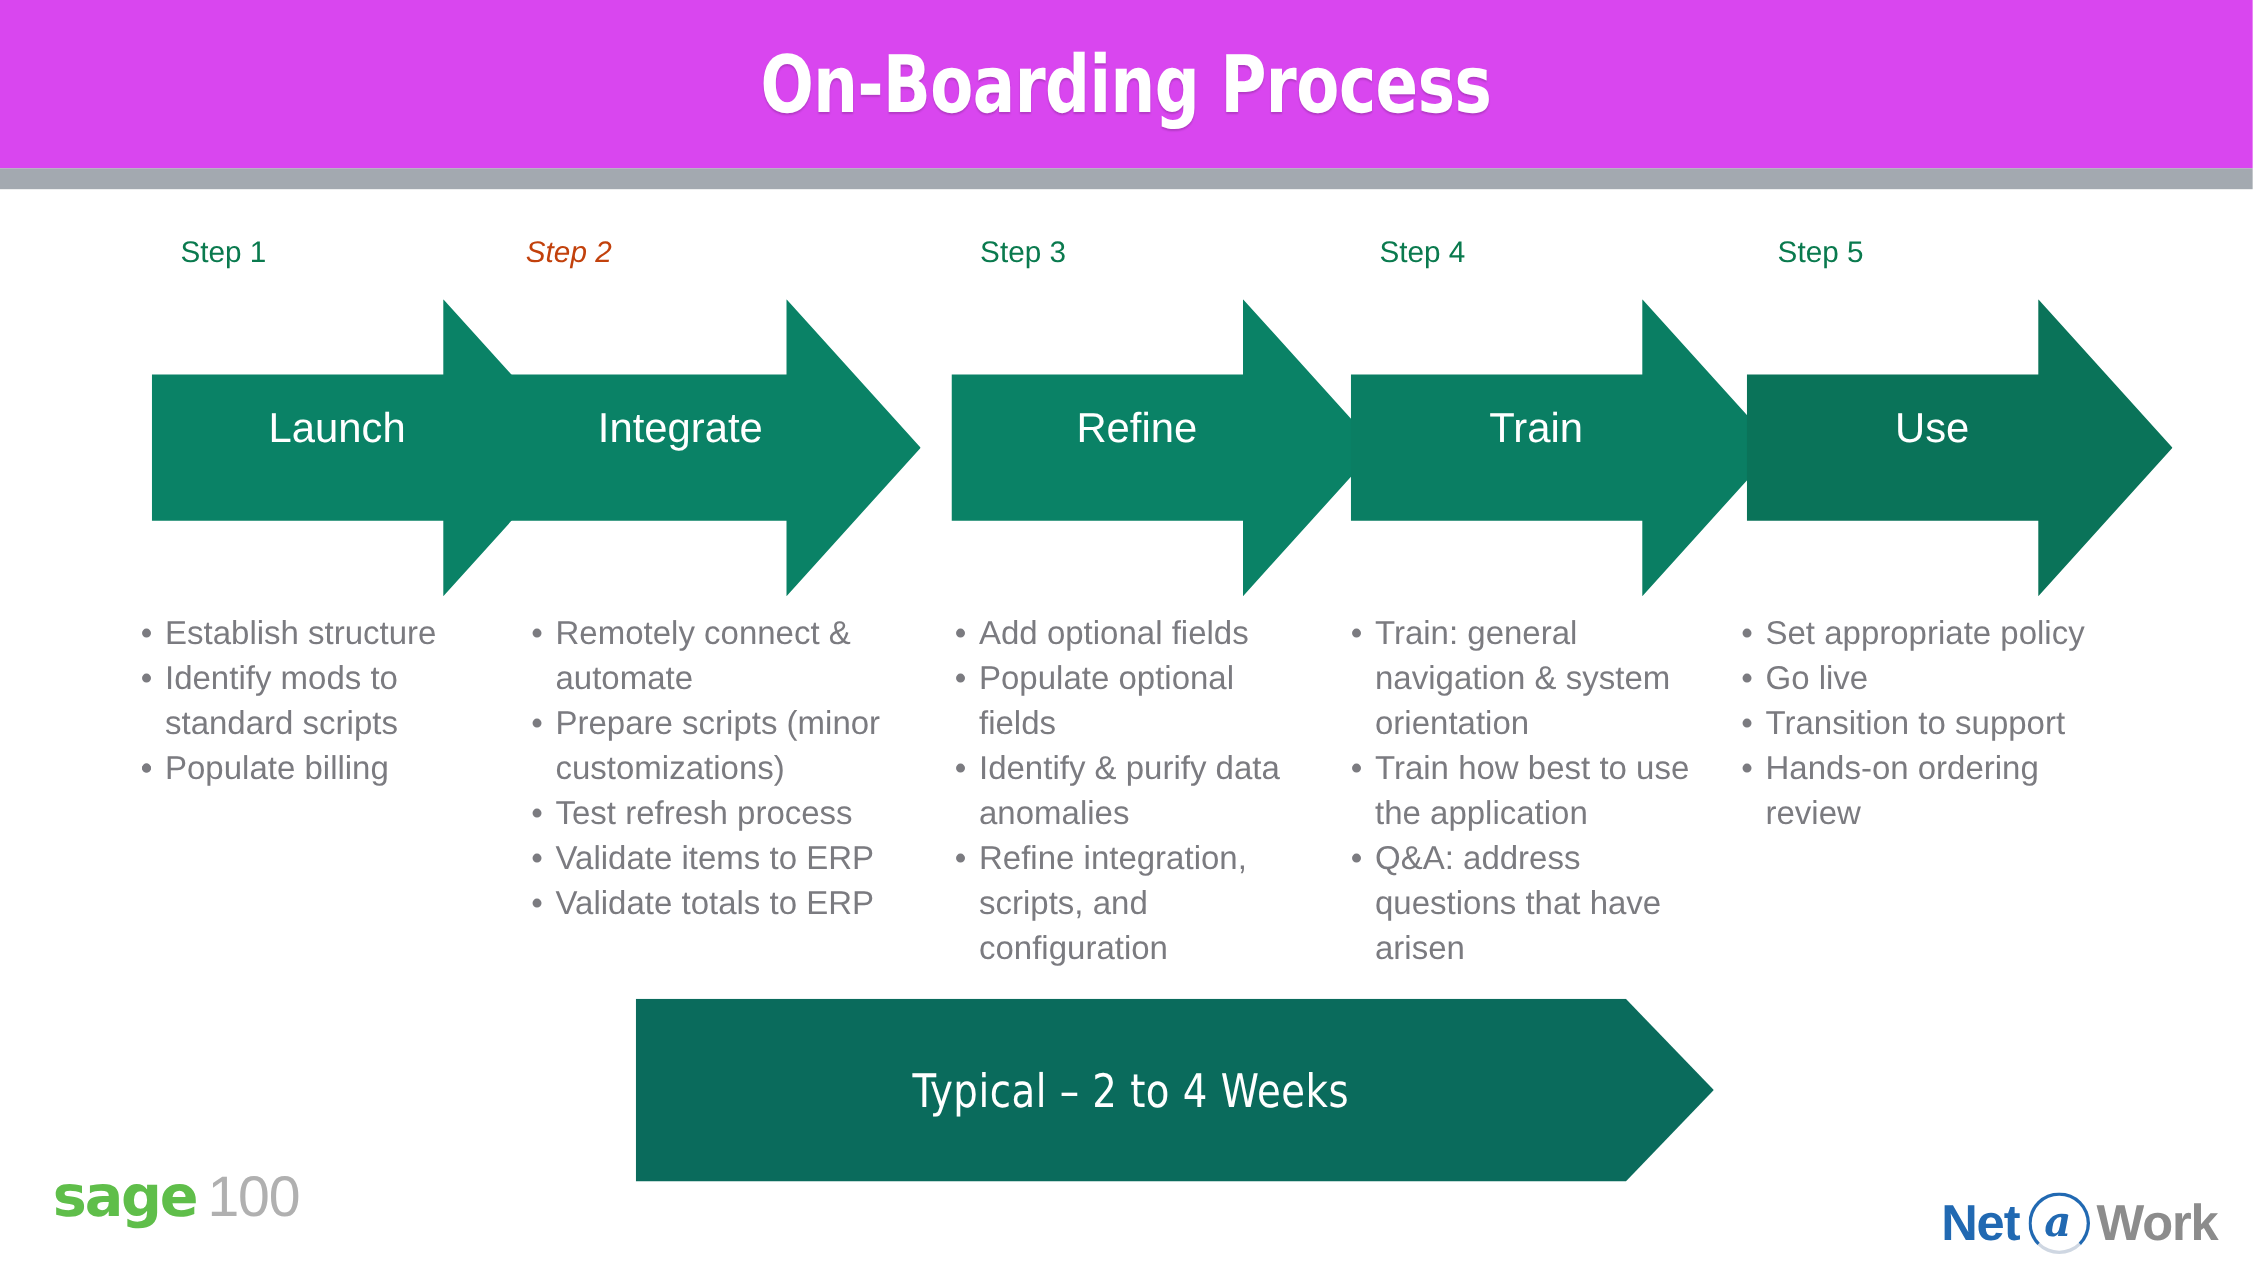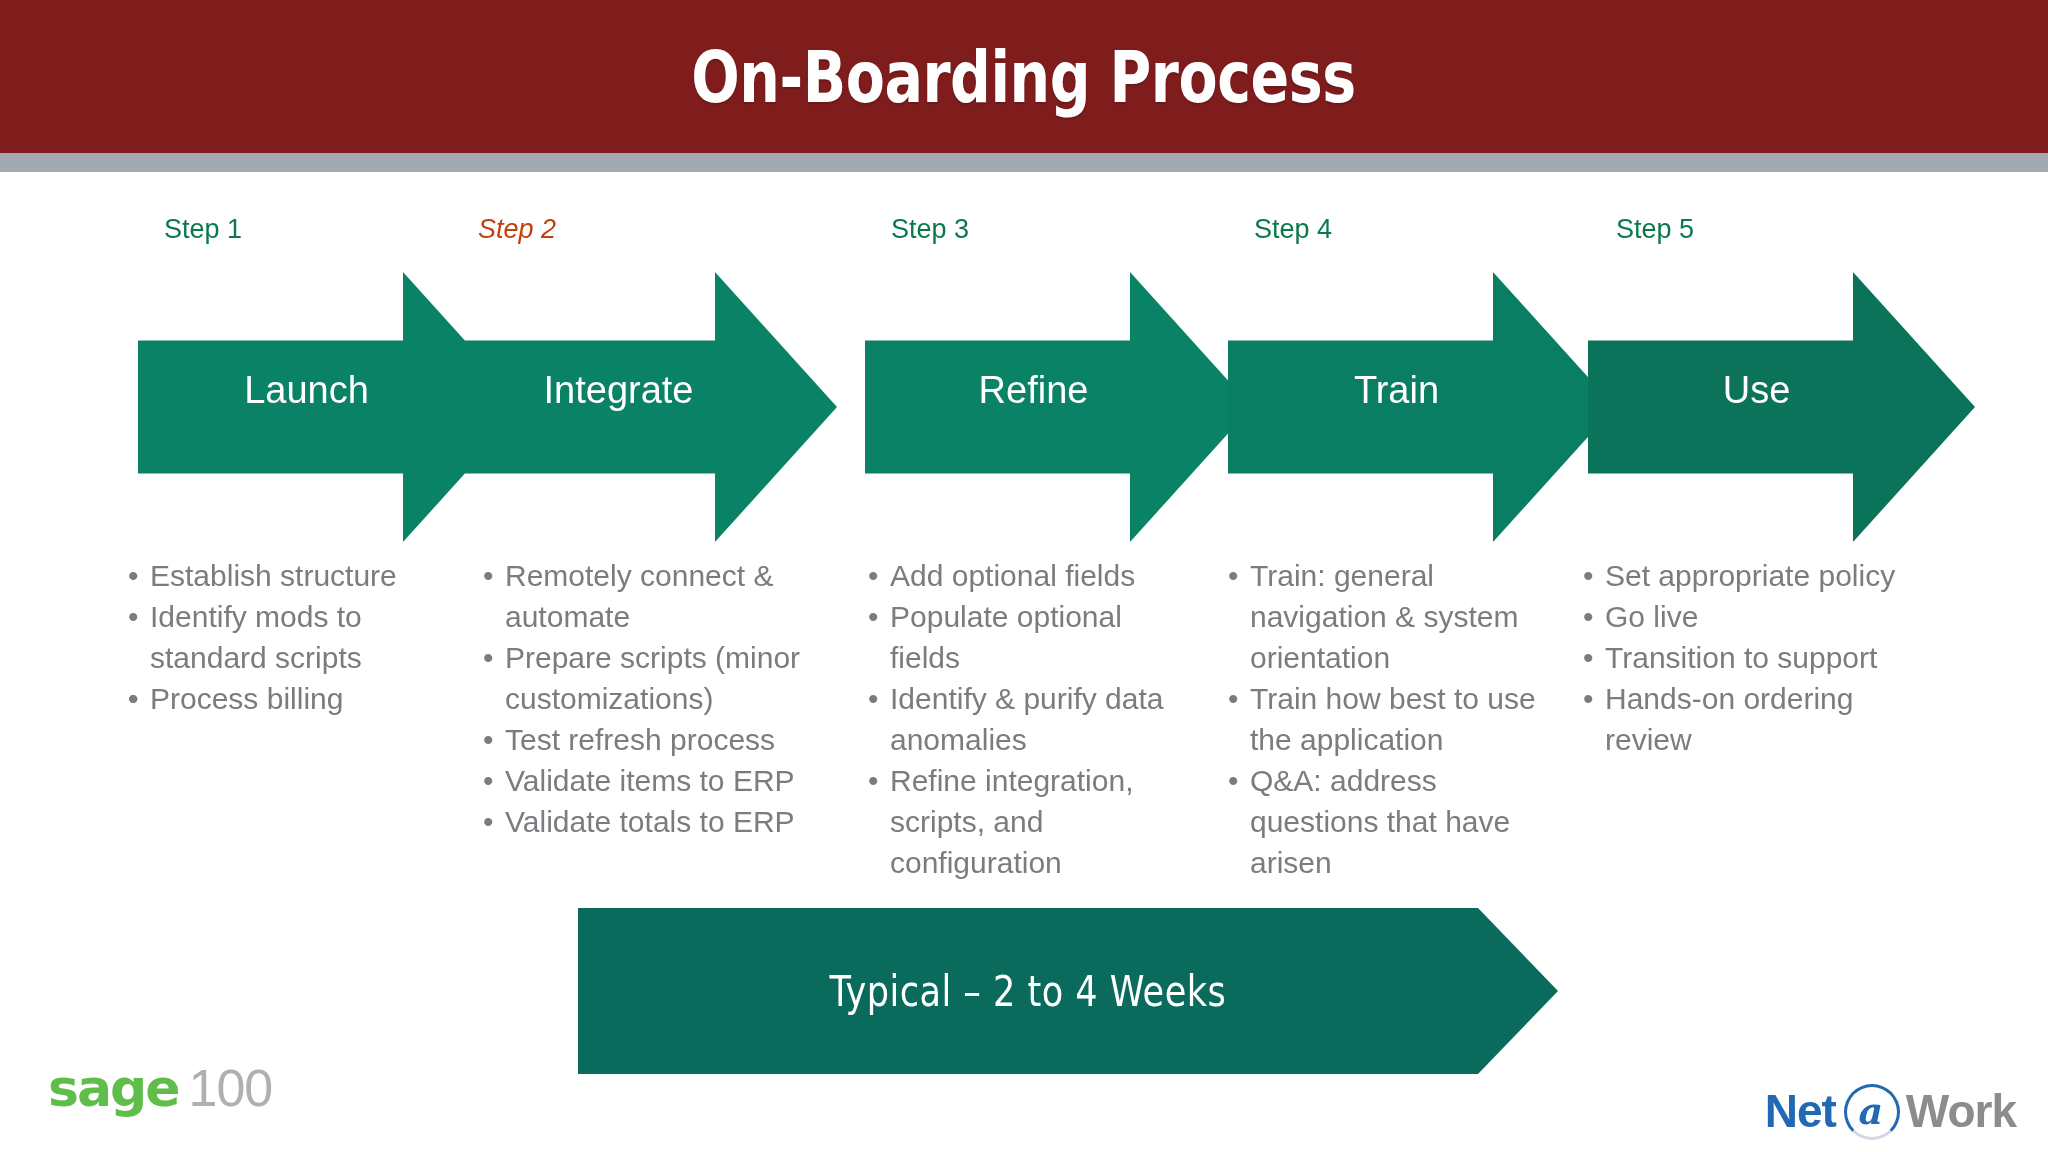--- a/index.html
+++ b/index.html
@@ -119,21 +119,21 @@
   #naw-at{
     color:#2169B2;font-size:38px;font-style:italic;font-weight:bold;
     font-family:"DejaVu Serif","Liberation Serif",serif;
     line-height:1;
   }
   #naw-work{color:#8C8C8C;font-size:46px;font-weight:bold;letter-spacing:-1px;margin-left:4px;}
 </style>
 </head>
 <body>
 
-<div id="title-banner" style="background: #7f1d1d;">
+<div id="title-banner" style="background: #d946ef;">
   <div id="title-text">On-Boarding Process</div>
 </div>
 <div id="divider-bar" style="background: rgb(163, 169, 176);"></div>
 
 <div id="steps-strip">
     <div class="step-col" style="left: 138px; width: 387px;">
       <div class="step-label" style="left: 26px; top: 42px; color: rgb(10, 122, 78);">Step 1</div>
       <div class="arrow-shape" style="left: 0px; top: 100px;">
         <svg class="arrow-svg" width="387" height="270" viewBox="0 0 387 270">
           <polygon points="0,68.5 265,68.5 265,0 387,135 265,270 265,201.5 0,201.5" fill="#0A8266"></polygon>
@@ -177,21 +177,21 @@
       </div>
       <div class="arrow-title" style="left: 0px; width: 281px; top: 196.5px;">Use</div>
     </div>
   </div>
 
 <div id="bullet-row">
     <div class="bullet-col" style="left: 128px; width: 285px; color: rgb(123, 123, 128);">
       <div class="bullet-item"><span class="dot">•</span><span>Establish structure</span></div>
       <div class="bullet-item"><span class="dot">•</span><span>Identify mods to standard scripts</span></div>
       <div class="bullet-item"><span class="dot">•</span></div>
-      <div class="bullet-item"><span class="dot">•</span><span>Process billing</span></div>
+      <div class="bullet-item"><span class="dot">•</span><span>Populate billing</span></div>
     </div>
     <div class="bullet-col" style="left: 483px; width: 355px; color: rgb(123, 123, 128);">
       <div class="bullet-item"><span class="dot">•</span><span>Remotely connect &amp; automate</span></div>
       <div class="bullet-item"><span class="dot">•</span><span>Prepare scripts (minor customizations)</span></div>
       <div class="bullet-item"><span class="dot">•</span><span>Test refresh process</span></div>
       <div class="bullet-item"><span class="dot">•</span><span>Validate items to ERP</span></div>
       <div class="bullet-item"><span class="dot">•</span><span>Validate totals to ERP</span></div>
     </div>
     <div class="bullet-col" style="left: 868px; width: 330px; color: rgb(123, 123, 128);">
       <div class="bullet-item"><span class="dot">•</span><span>Add optional fields</span></div>

